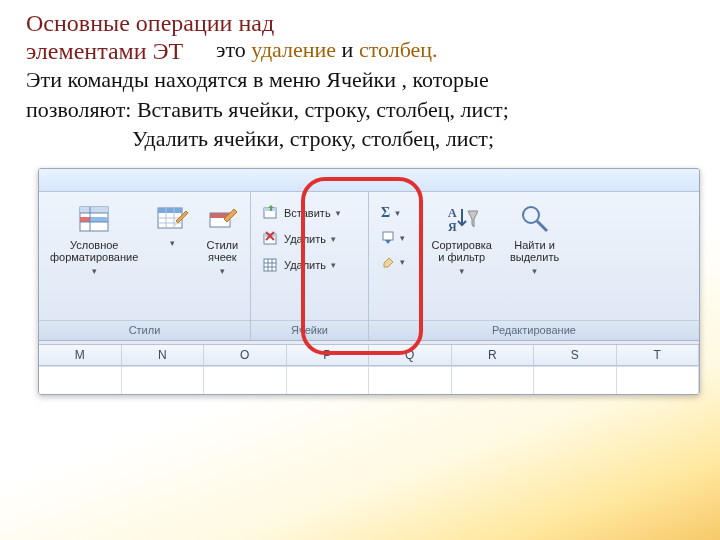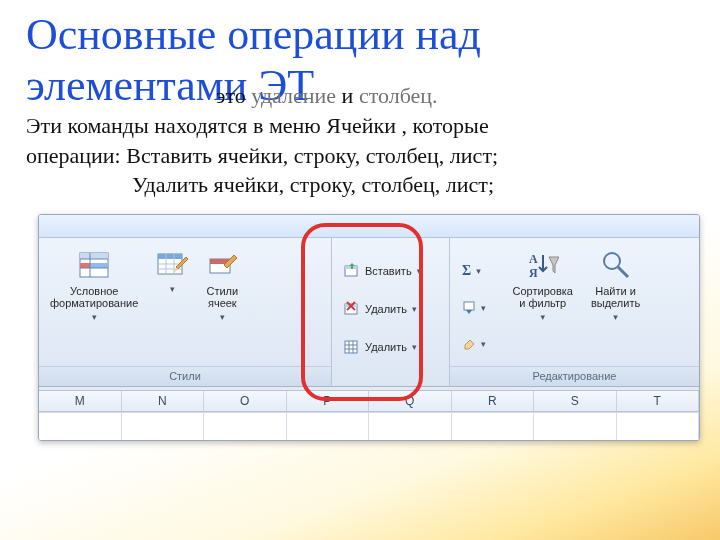--- a/index.html
+++ b/index.html
@@ -4,25 +4,25 @@
 <style>
   html,body{margin:0;padding:0}
   body{
     width:720px;height:540px;
     font-family:"Times New Roman",serif;
     background:linear-gradient(160deg,#ffffff 0%,#ffffff 60%,#fff9e0 78%,#ffe8a0 90%,#f7c96a 100%);
     position:relative;overflow:hidden;box-sizing:border-box;
     padding:10px 26px;
   }
   .title{
-    color:#1d4ed8;font-size:44px;line-height:1.15;font-weight:400;
+    color:#7f1d1d;font-size:24px;line-height:1.15;font-weight:400;
     margin-bottom:-30px;
   }
   .para{font-size:22px;line-height:1.35;color:#111;}
-  .red{color:#737373}
+  .red{color:#a16207}
   .u{}
   .indented{padding-left:190px}
   .indented2{padding-left:106px}
   
   .shot{
     margin-top:14px;margin-left:12px;
     width:660px;height:225px;
     background:linear-gradient(#eef2f9,#e3e8f0);
     border:1px solid #9aa7b8;border-radius:3px;
     box-shadow:0 2px 6px rgba(0,0,0,0.25);
@@ -47,21 +47,21 @@
     border-top:1px solid #c0cde0;margin:0 -8px;
   }
   .bigbtn{
     display:flex;flex-direction:column;align-items:center;gap:4px;
     font-size:11px;text-align:center;line-height:1.1;cursor:default;
     padding:4px 2px;border:1px solid transparent;border-radius:3px;
   }
   .bigbtn .ico{width:32px;height:32px;display:flex;align-items:center;justify-content:center}
   .smallbtn{
     display:flex;align-items:center;gap:5px;font-size:11px;
-    padding:2px 3px;border:1px solid transparent;border-radius:3px;cursor:default;white-space:nowrap;margin-top:12px;
+    padding:2px 3px;border:1px solid transparent;border-radius:3px;cursor:default;white-space:nowrap;
   }
   .smallstack{display:flex;flex-direction:column;gap:4px;padding-top:4px}
   .dd{font-size:9px;color:#556}
   
   .colrow{
     position:absolute;left:0;right:0;bottom:28px;height:20px;
     display:flex;background:linear-gradient(#f4f8fe,#e4ecf7);
     border-top:1px solid #b7c4d7;border-bottom:1px solid #b7c4d7;
     font-size:12px;color:#3a4a60;
   }
@@ -83,29 +83,29 @@
 <div class="title">
   <span>Основные операции над</span><br>
   <span>элементами ЭТ</span>
 </div>
 
 <div class="para">
   <div class="indented">
     <span>это </span><span class="red">удаление</span><span>  и </span><span class="red">столбец.</span>
   </div>
   <div><span>Эти команды  находятся  в  меню  Ячейки , которые</span></div>
-  <div><span>операции: </span><span class="u">Вставить ячейки, строку, столбец, лист;</span></div>
+  <div><span>позволяют: </span><span class="u">Вставить ячейки, строку, столбец, лист;</span></div>
   <div class="indented2"><span class="u">Удалить ячейки, строку, столбец, лист;</span></div>
 </div>
 
 <div class="shot">
   <div class="titlebar"></div>
   <div class="ribbon">
 
-    <div class="group" style="width:293px">
+    <div class="group" style="width:212px">
       <div class="group-body">
         <div class="bigbtn">
           <span class="ico">
             <svg width="32" height="32" viewBox="0 0 32 32">
               <rect x="2" y="4" width="28" height="24" fill="#fff" stroke="#6b85a8"></rect>
               <rect x="2" y="4" width="28" height="6" fill="#c9daf1"></rect>
               <rect x="2" y="14" width="10" height="5" fill="#e57070"></rect>
               <rect x="12" y="14" width="18" height="5" fill="#8dbbec"></rect>
               <line x1="2" y1="10" x2="30" y2="10" stroke="#6b85a8"></line>
               <line x1="2" y1="19" x2="30" y2="19" stroke="#6b85a8"></line>
@@ -181,20 +181,21 @@
                 <line x1="1" y1="10" x2="13" y2="10" stroke="#6b85a8"></line>
                 <line x1="5" y1="2" x2="5" y2="14" stroke="#6b85a8"></line>
                 <line x1="9" y1="2" x2="9" y2="14" stroke="#6b85a8"></line>
               </svg>
             </span>
             <span>Удалить</span>
             <span class="dd">▾</span>
           </div>
         </div>
       </div>
+      <div class="group-label">Ячейки</div>
     </div>
 
     <div class="group" style="flex:1;border-right:none">
       <div class="group-body">
         <div class="smallstack" style="padding-right:8px">
           <div class="smallbtn">
             <span style="font-family:serif;font-size:14px;font-weight:bold;color:#3a5a8a">Σ</span>
             <span class="dd">▾</span>
           </div>
           <div class="smallbtn">

